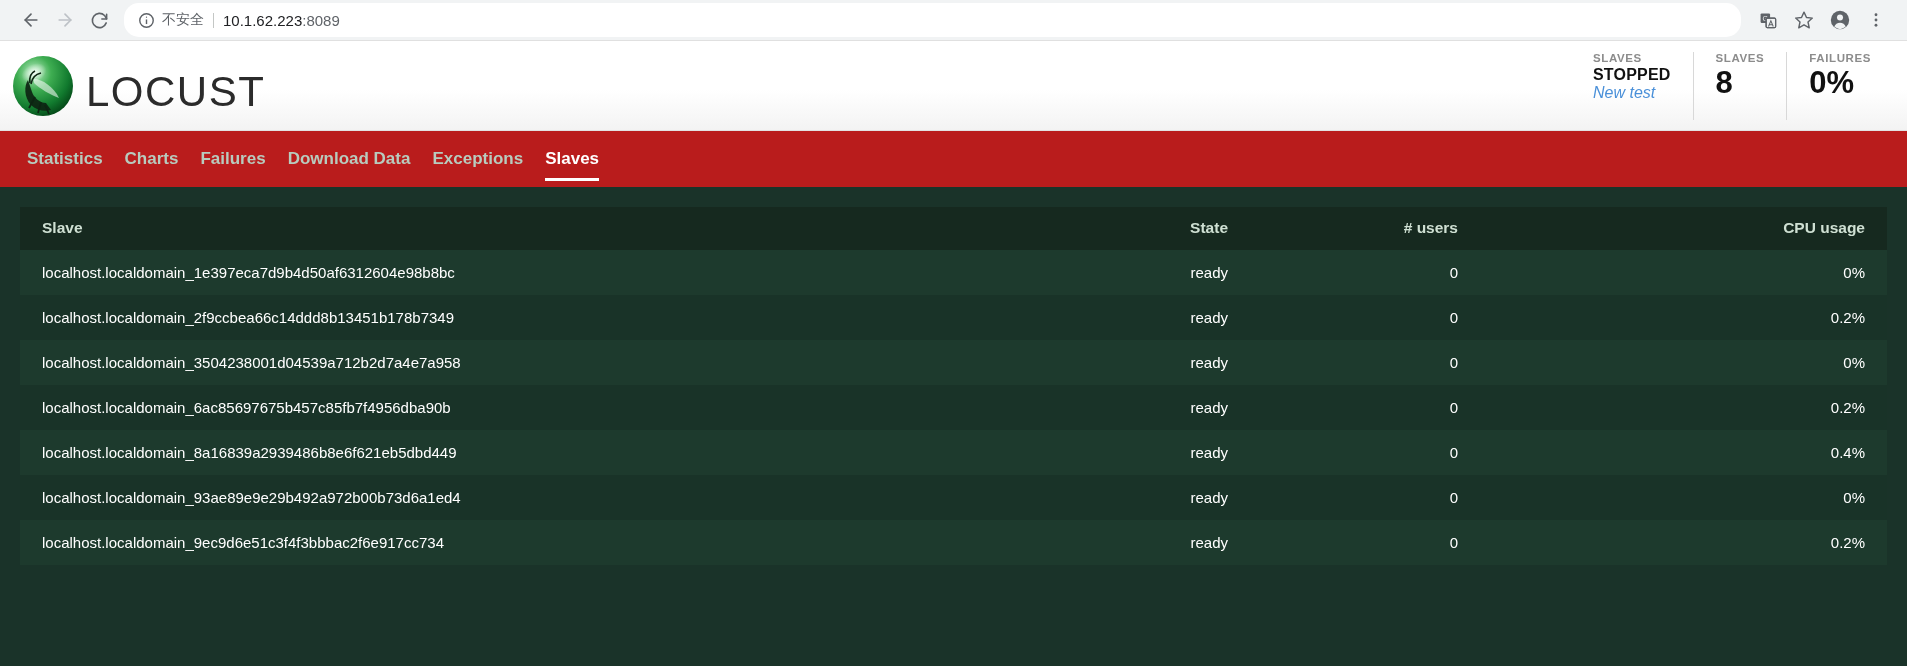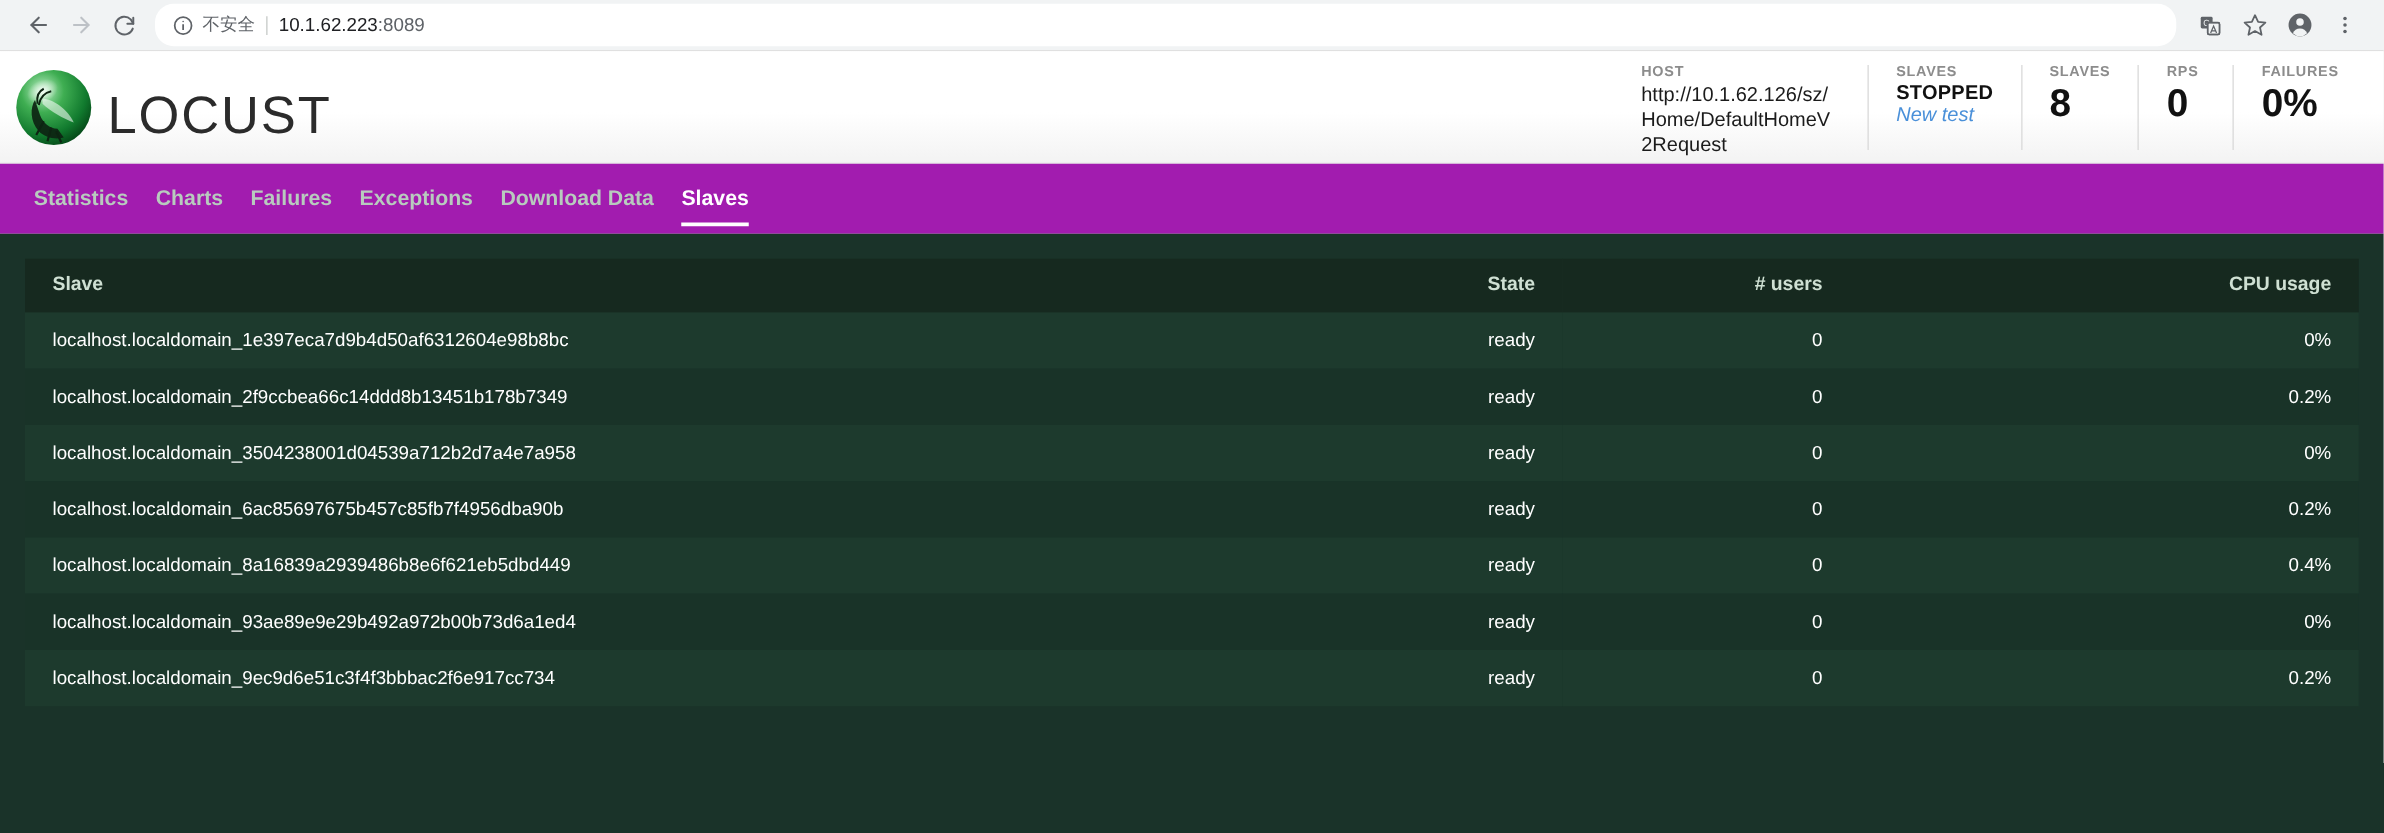--- a/index.html
+++ b/index.html
@@ -122,21 +122,21 @@
   }
   .stat-link {
     font-size: 16px;
     color: #4a90d9;
     margin-top: 1px;
     font-style: italic;
   }
 
   
   .nav-tabs {
-    background: #a21caf;
+    background: #b91c1c;
     height: 56px;
     display: flex;
     align-items: stretch;
     padding-left: 16px;
   }
   .tab {
     display: flex;
     align-items: center;
     color: #b8cbbe;
     font-size: 17px;
@@ -277,59 +277,51 @@
         <path d="M20 30 C19 24 21 20 25 18" stroke="#0d2412" stroke-width="1.6" fill="none"></path>
         <path d="M21 31 C22 25 26 21 31 20" stroke="#0d2412" stroke-width="1.6" fill="none"></path>
         <path d="M25 44 L19 55 M31 49 L28 60 M35 52 L39 61" stroke="#0d2412" stroke-width="1.8" fill="none"></path>
         <path d="M24 26 C32 26 44 34 49 45 C41 42 30 36 24 30 Z" fill="#ffffff" opacity="0.55"></path>
       </svg>
     </span>
     <span class="brand-name">LOCUST</span>
   </div>
 
   <div class="stats-strip">
-    <div class="stat host">
-      <span class="stat-label">HOST</span>
-      <span class="stat-host-url">http://10.1.62.126/sz/Home/DefaultHomeV2Request</span>
-    </div>
     <div class="stat">
       <span class="stat-label">SLAVES</span>
       <span class="stat-value sm">STOPPED</span>
       <a class="stat-link">New test</a>
     </div>
     <div class="stat">
       <span class="stat-label">SLAVES</span>
       <span class="stat-value">8</span>
     </div>
     <div class="stat">
-      <span class="stat-label">RPS</span>
-      <span class="stat-value">0</span>
-    </div>
-    <div class="stat">
       <span class="stat-label">FAILURES</span>
       <span class="stat-value">0%</span>
     </div>
   </div>
 </div>
 
 <div class="nav-tabs" id="nav-tabs">
     <div class="tab">
       <span>Statistics</span>
     </div>
     <div class="tab">
       <span>Charts</span>
     </div>
     <div class="tab">
       <span>Failures</span>
     </div>
     <div class="tab">
+      <span>Download Data</span>
+    </div>
+    <div class="tab">
       <span>Exceptions</span>
-    </div>
-    <div class="tab">
-      <span>Download Data</span>
     </div>
     <div class="tab active">
       <span>Slaves</span>
     </div>
   </div>
 
 <div class="content">
   <table class="slaves">
     <thead>
       <tr>

